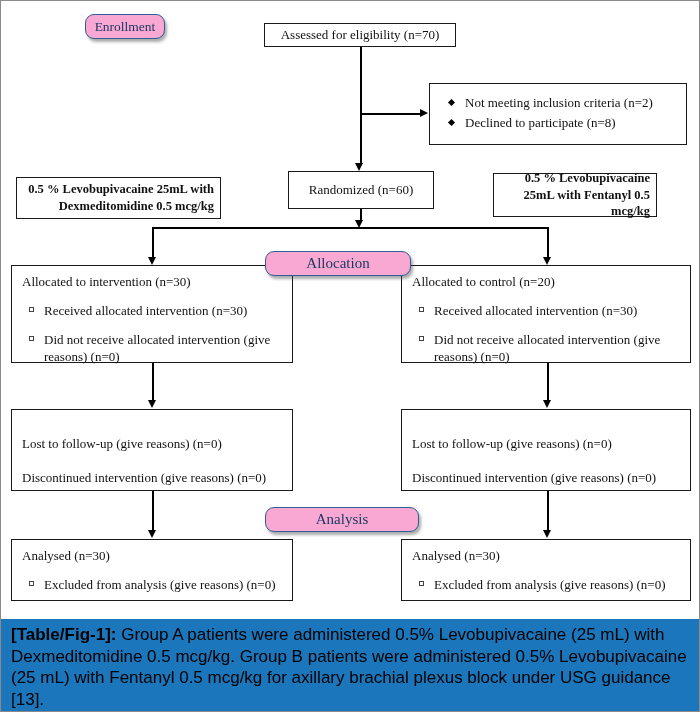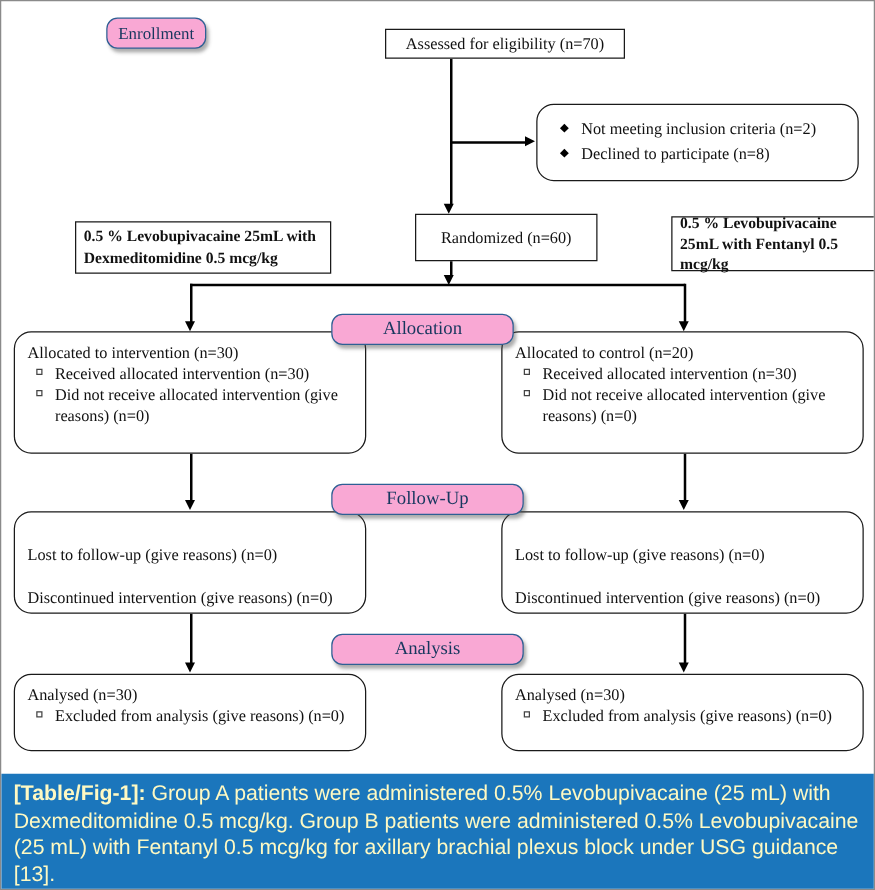--- a/index.html
+++ b/index.html
@@ -1,41 +1,41 @@
 <!DOCTYPE html>
 <html><head>
 <meta charset="utf-8">
 <style>
   * { margin:0; padding:0; box-sizing:border-box; }
   html,body { width:700px; height:712px; }
   body { font-family:"Liberation Serif", serif; background:#fff; }
   .canvas { position:relative; width:700px; height:712px; background:#fff; border:1px solid #8a8a8a; overflow:hidden; }
 
   .box { position:absolute; border:1.3px solid #1a1a1a; background:#fff; font-size:13px; color:#111; z-index:2; }
-  .center-box { display:flex; align-items:center; justify-content:center; text-align:left;margin-left:44px; }
+  .center-box { display:flex; align-items:center; justify-content:center; text-align:right; }
   .pill { position:absolute; background:#f9a8d4; border:1.4px solid #2e5f94; border-radius:9px;
           color:#17375e; display:flex; align-items:center; justify-content:center; font-size:15px;
           box-shadow:2px 3px 3px rgba(70,70,70,.45); z-index:6; }
   .bold-box { font-weight:bold; font-size:12.5px; line-height:1.35; padding:2px 6px; }
-  .content-box { padding:7px 7px 4px 8px; line-height:1.32;border-radius:14px; }
+  .content-box { padding:7px 7px 4px 8px; line-height:1.32; }
 
   .vl { position:absolute; width:1.6px; background:#000; z-index:1; }
   .hl { position:absolute; height:1.6px; background:#000; z-index:1; }
   .ah-d { position:absolute; width:0; height:0; border-left:4.5px solid transparent; border-right:4.5px solid transparent; border-top:8px solid #000; z-index:1; }
   .ah-r { position:absolute; width:0; height:0; border-top:4.5px solid transparent; border-bottom:4.5px solid transparent; border-left:8px solid #000; z-index:1; }
 
   .ttl { padding-left:2px; }
-  .itm { position:relative; padding-left:24px; margin-top:0; }
+  .itm { position:relative; padding-left:24px; margin-top:12px; }
   .sq  { position:absolute; left:9px; top:5px; width:5px; height:5px; border:1px solid #444; background:#fff; }
   .ex-itm { position:relative; padding-left:27px; margin-top:3px; }
   .dmd { position:absolute; left:11px; top:6px; width:5px; height:5px; background:#000; transform:rotate(45deg); }
   .fu-line { margin-top:18px; padding-left:2px; }
   .fu-line + .fu-line { margin-top:17px; }
 
-  .caption { position:absolute; left:0; top:618px; width:700px; height:94px; background:#1b76bc; color:#fef9c3;
+  .caption { position:absolute; left:0; top:618px; width:700px; height:94px; background:#1b76bc; color:#000000;
              font-family:"Liberation Sans", sans-serif; font-size:17px; line-height:21.5px; padding:5px 10px; z-index:7; }
   .caption b { font-weight:bold; }
 </style>
 </head>
 <body>
 
 <div class="canvas">
 
   <div class="vl" style="left:359px; top:46px; height:117px;"></div>
   <div class="ah-d" style="left:354px; top:162px;"></div>
@@ -57,21 +57,20 @@
   <div class="vl" style="left:546px; top:362px; height:38px;"></div>
   <div class="ah-d" style="left:542px; top:399px;"></div>
 
   <div class="vl" style="left:151px; top:490px; height:40px;"></div>
   <div class="ah-d" style="left:147px; top:529px;"></div>
   <div class="vl" style="left:546px; top:490px; height:40px;"></div>
   <div class="ah-d" style="left:542px; top:529px;"></div>
 
   <div class="pill" style="left:84px; top:13px; width:80px; height:25px; font-size:13.5px;">Enrollment</div>
   <div class="pill" style="left:264px; top:250px; width:146px; height:25px;">Allocation</div>
-  <div class="pill" style="left:264px; top:386px; width:154px; height:25px;">Follow-Up</div>
   <div class="pill" style="left:264px; top:506px; width:154px; height:25px;">Analysis</div>
 
   <div class="box center-box" style="left:263px; top:22px; width:192px; height:24px;">Assessed for eligibility (n=70)</div>
 
   <div class="box content-box" style="left:428px; top:82px; width:258px; height:62px;">
     <div class="ex-itm">
       <span class="dmd"></span>
       <span>Not meeting inclusion criteria (n=2)</span>
     </div>
     <div class="ex-itm">

